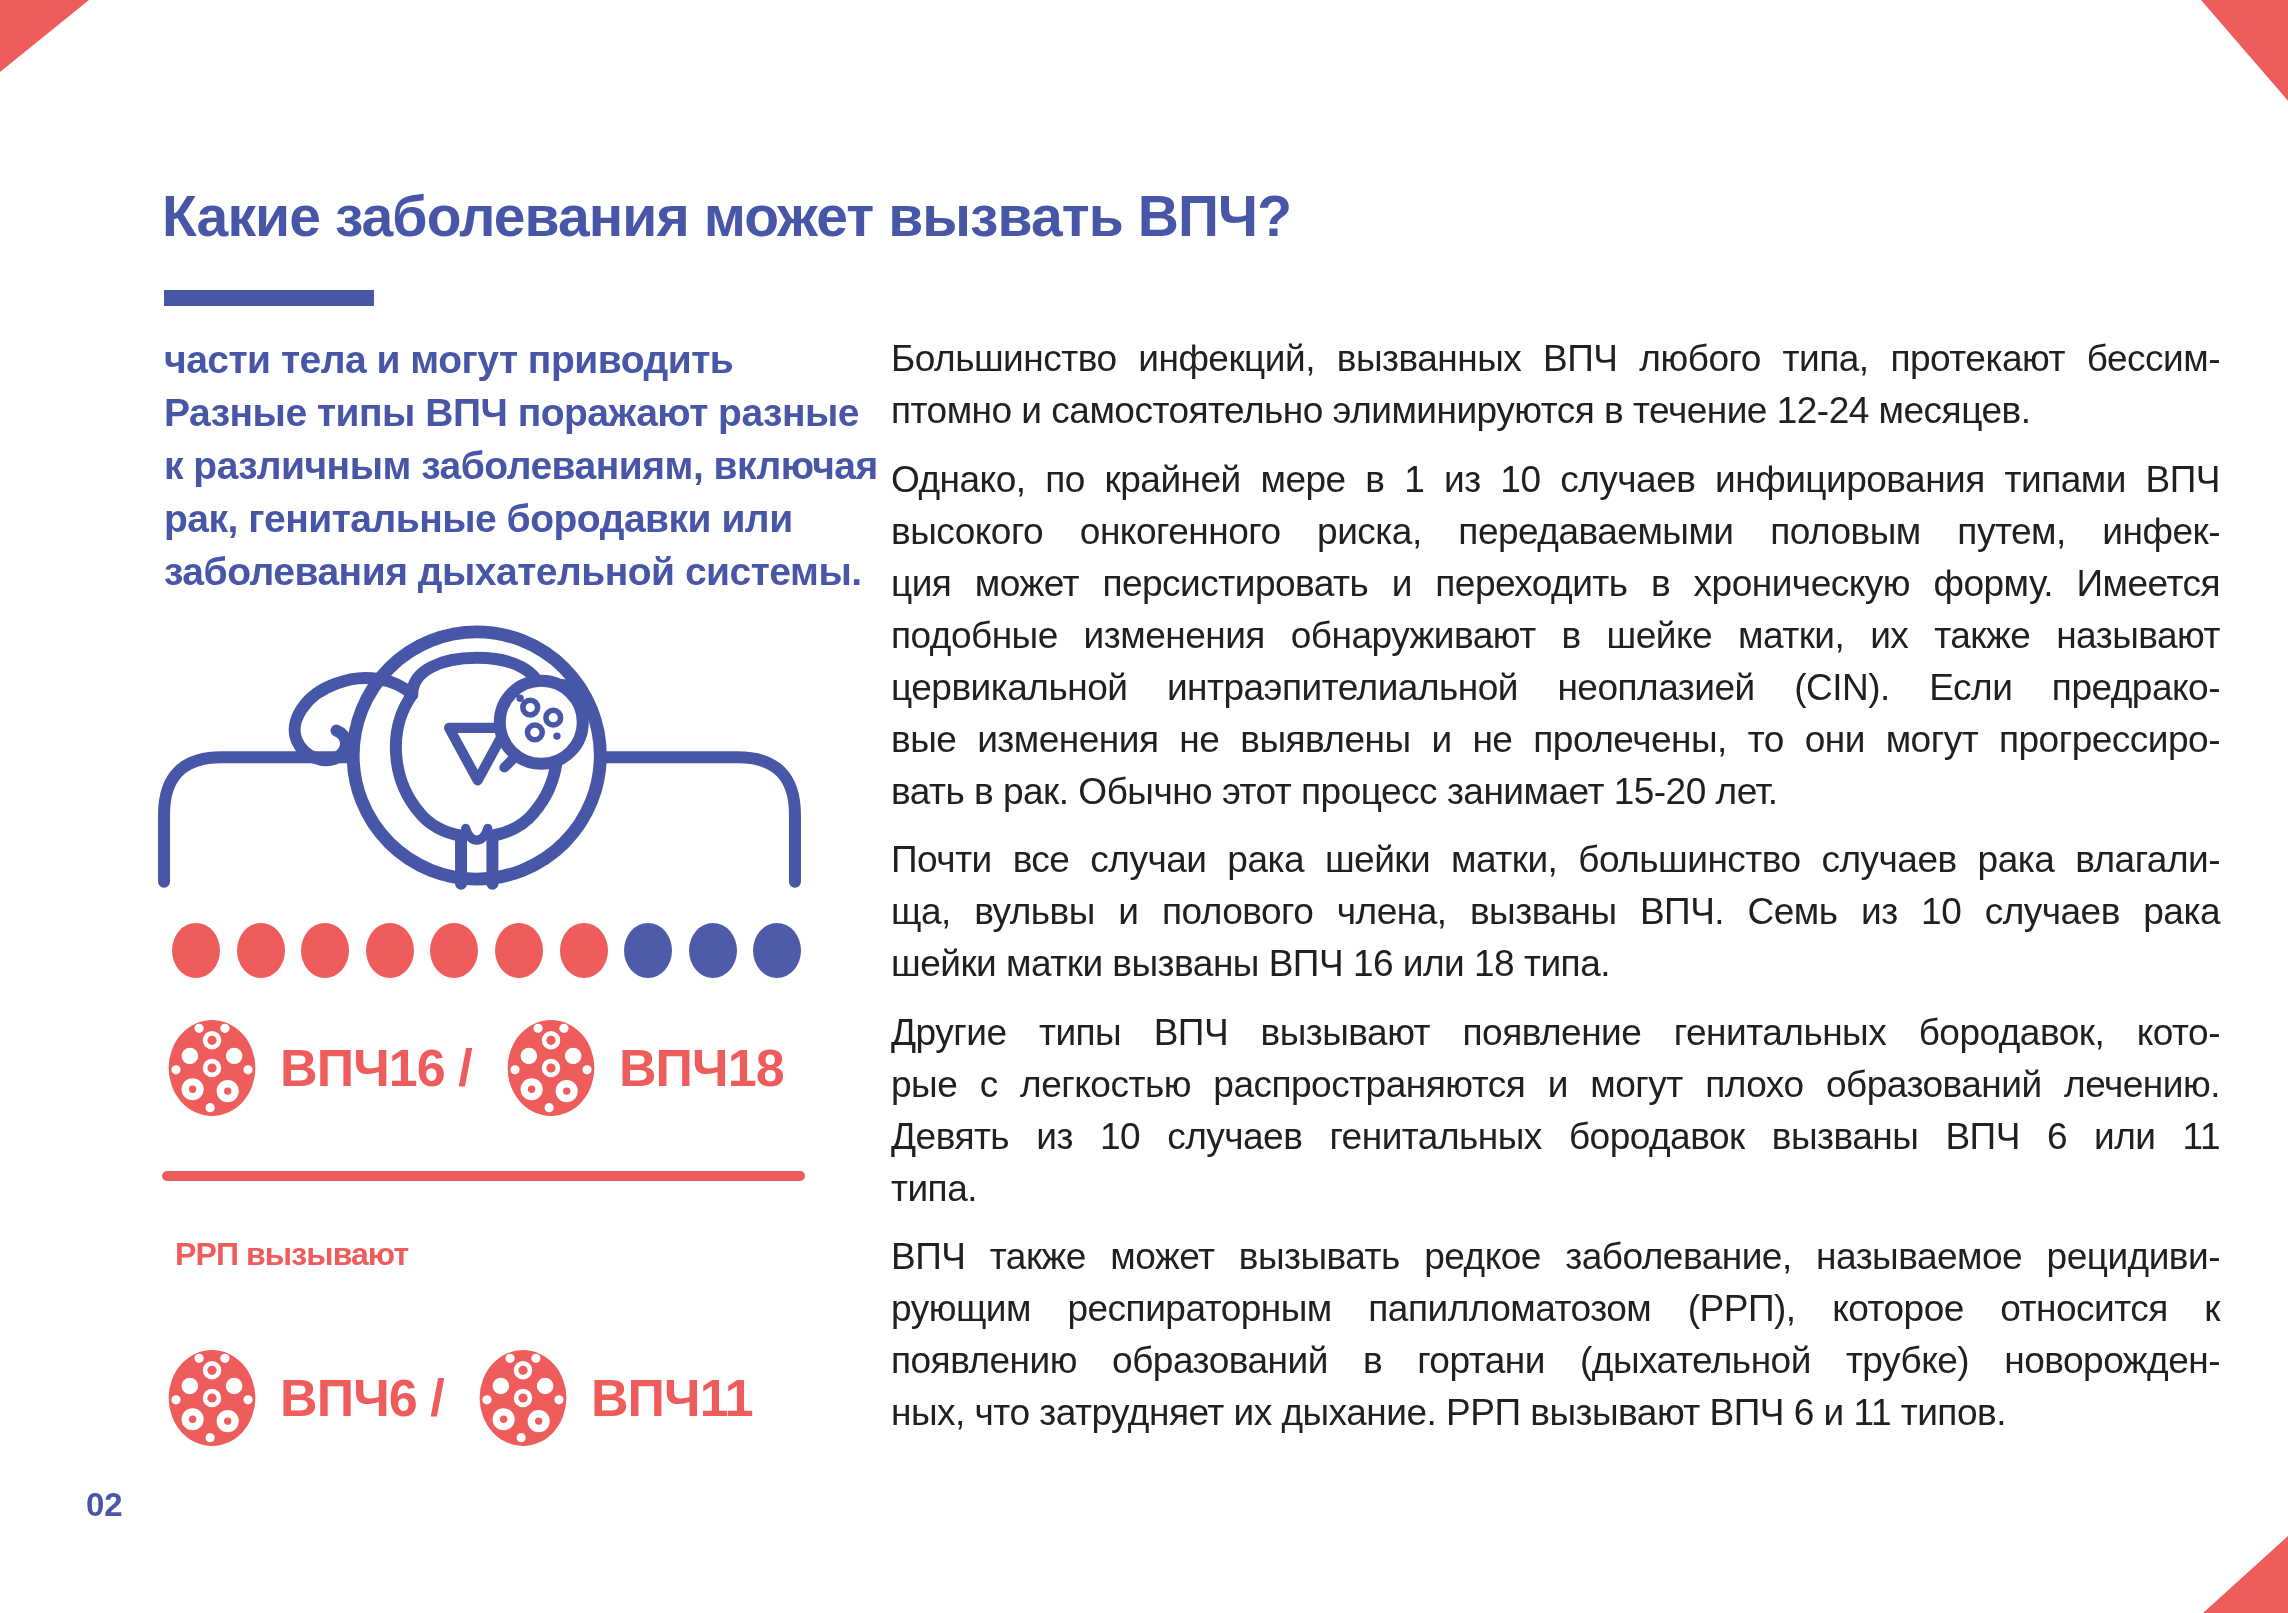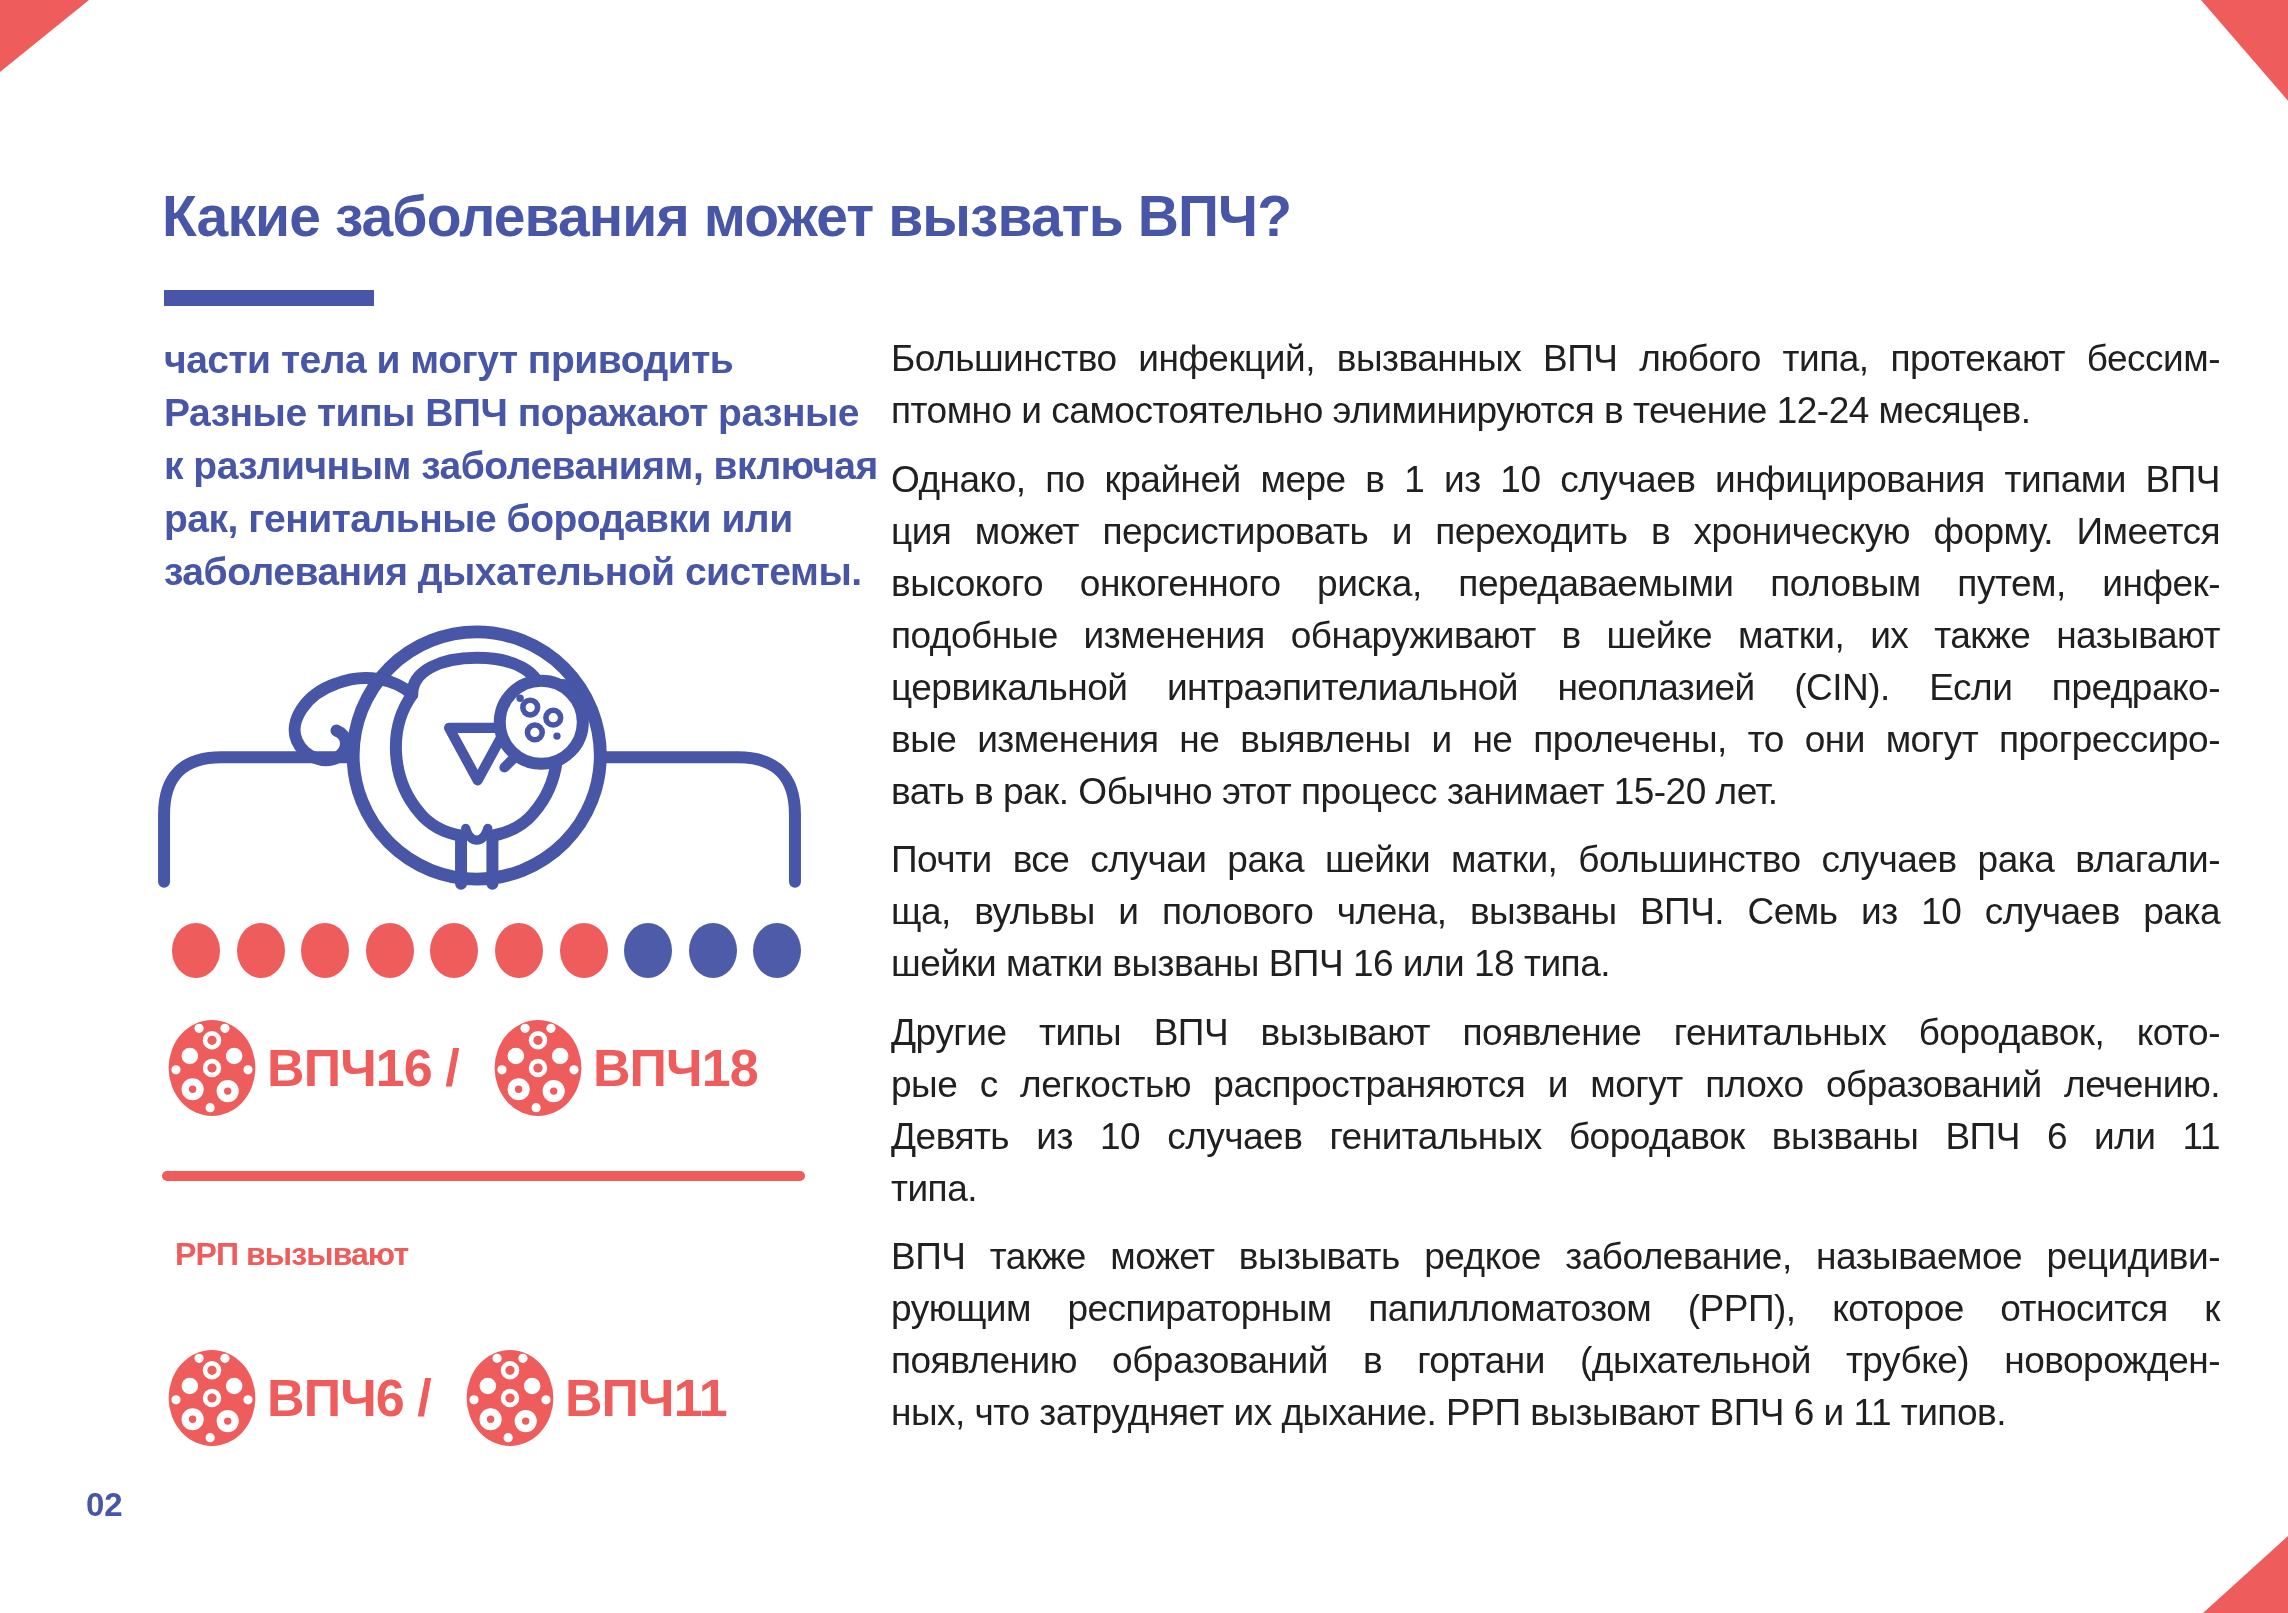--- a/index.html
+++ b/index.html
@@ -34,21 +34,21 @@
   .dot--red{background:var(--red);}
   .dot--blue{background:var(--dotblue);}
 
   .hpv-row{
     position:absolute;left:164px;height:102px;display:flex;align-items:center;
     color:var(--red);font-weight:bold;font-size:52px;letter-spacing:-0.9px;white-space:nowrap;
   }
   .hpv-row-1{top:1017px;}
   .hpv-row-2{top:1347px;}
   .virus-icon{width:96px;height:102px;display:block;color:var(--red);flex:0 0 auto;}
-  .hpv-label{margin-left:7px;}
+  .hpv-label{margin-left:20px;}
   .hpv-row .virus-icon + .hpv-label{margin-right:0;}
   .hpv-gap{margin-left:31px;}
 
   .divider{position:absolute;left:162px;top:1171px;width:643px;height:10px;border-radius:5.5px;background:var(--red);}
 
   .rrp{
     position:absolute;left:175px;top:1227px;
     font-size:32px;line-height:54px;color:var(--red);letter-spacing:-0.9px;white-space:nowrap;
   }
   .rrp .rrp-strong{font-weight:800;}
@@ -185,22 +185,22 @@
 
   <div class="page-number">02</div>
 
   <div class="body-col">
       <div class="para">
         <div class="t-line jl">Большинство инфекций, вызванных ВПЧ любого типа, протекают бессим-</div>
         <div class="t-line">птомно и самостоятельно элиминируются в течение 12-24 месяцев.</div>
       </div>
       <div class="para">
         <div class="t-line jl">Однако, по крайней мере в 1 из 10 случаев инфицирования типами ВПЧ</div>
+        <div class="t-line jl">высокого онкогенного риска, передаваемыми половым путем, инфек-</div>
         <div class="t-line jl">ция может персистировать и переходить в хроническую форму. Имеется</div>
-        <div class="t-line jl">высокого онкогенного риска, передаваемыми половым путем, инфек-</div>
         <div class="t-line jl">подобные изменения обнаруживают в шейке матки, их также называют</div>
         <div class="t-line jl">цервикальной интраэпителиальной неоплазией (CIN). Если предрако-</div>
         <div class="t-line jl">вые изменения не выявлены и не пролечены, то они могут прогрессиро-</div>
         <div class="t-line">вать в рак. Обычно этот процесс занимает 15-20 лет.</div>
       </div>
       <div class="para">
         <div class="t-line jl">Почти все случаи рака шейки матки, большинство случаев рака влагали-</div>
         <div class="t-line jl">ща, вульвы и полового члена, вызваны ВПЧ. Семь из 10 случаев рака</div>
         <div class="t-line">шейки матки вызваны ВПЧ 16 или 18 типа.</div>
       </div>

